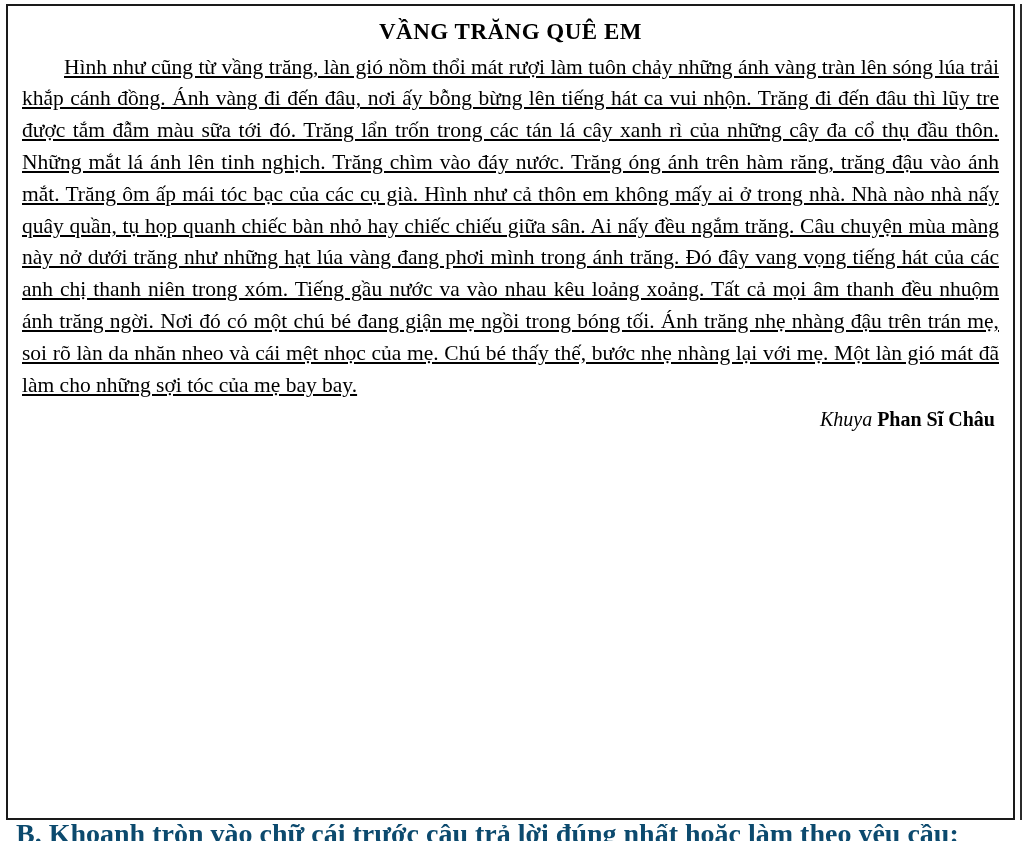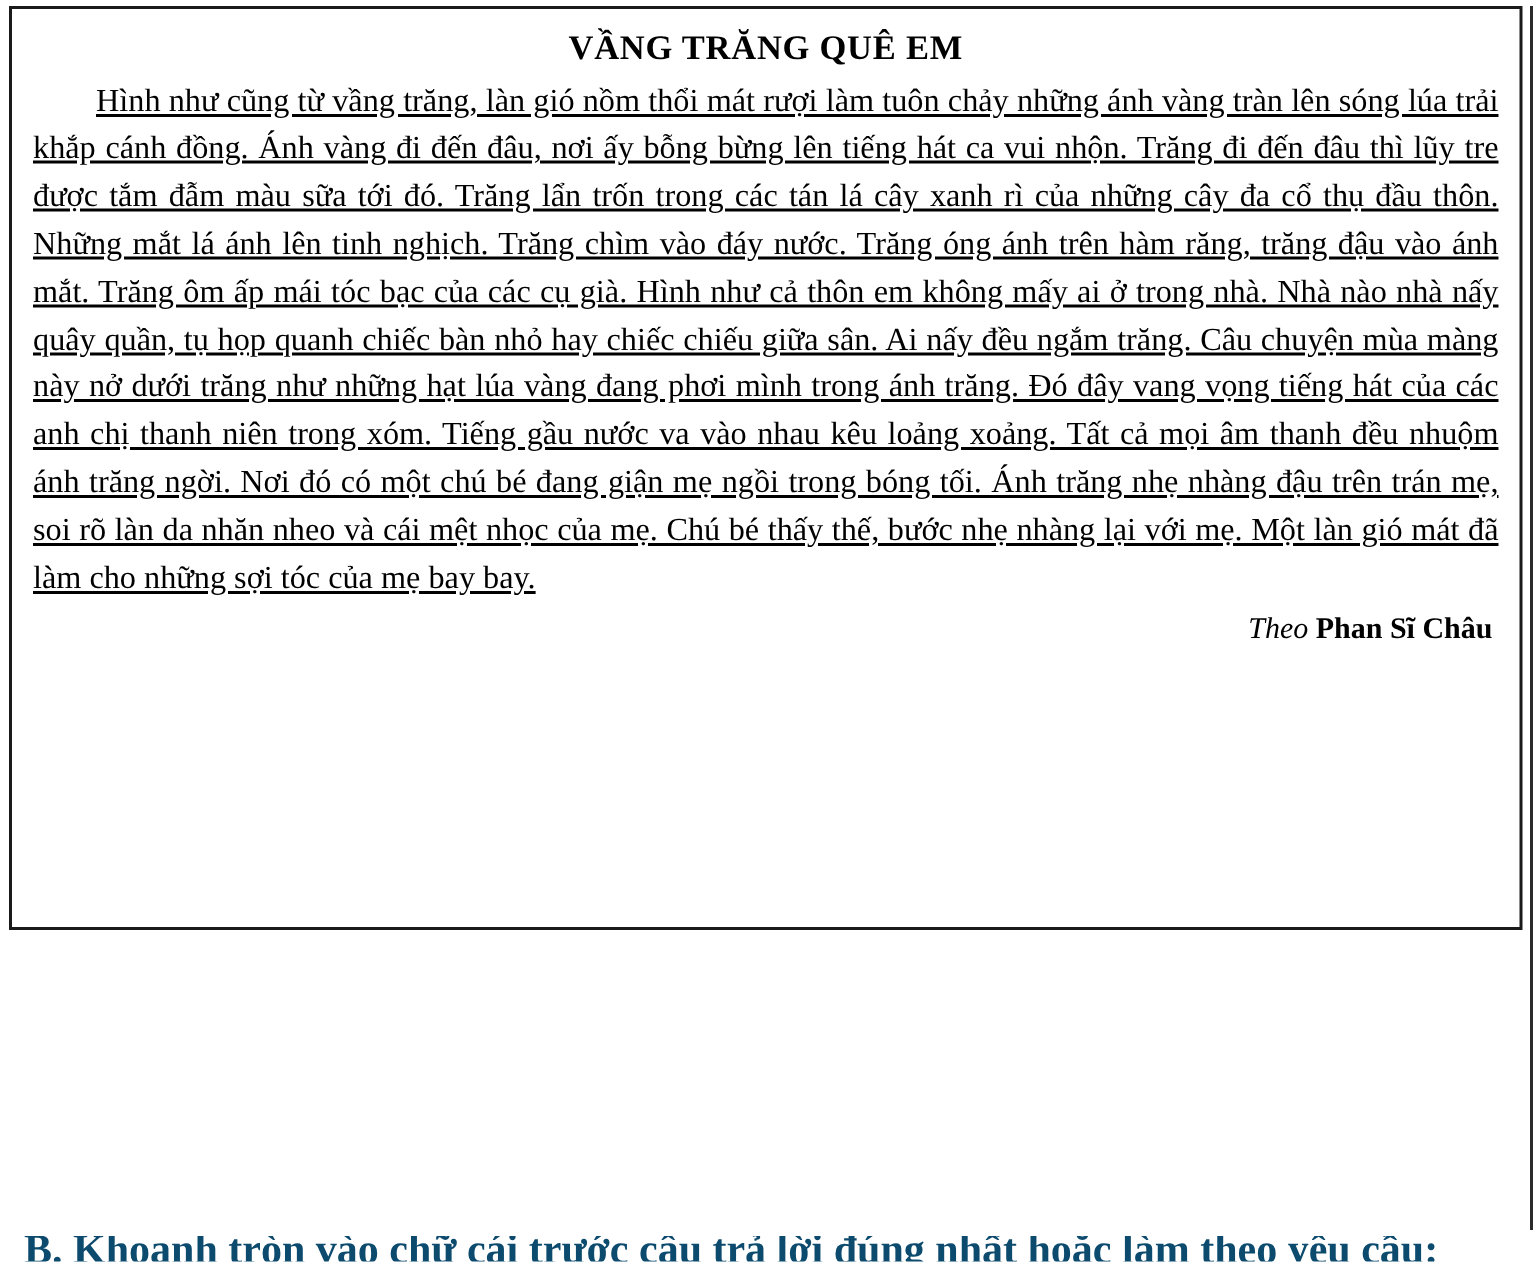--- a/index.html
+++ b/index.html
@@ -20,21 +20,21 @@
     height: 841px;
     box-sizing: border-box;
     background: #ffffff;
   }
   
   #doc-frame {
     position: absolute;
     left: 6px;
     top: 4px;
     width: 1009px;
-    height: 616px;
+    height: 816px;
     box-sizing: border-box;
     border: 2px solid #1a1a1a;
     background: #ffffff;
   }
   #doc-inner {
     position: absolute;
     left: 0;
     top: 0;
     right: 0;
     bottom: 0;
@@ -113,21 +113,21 @@
   <div id="doc-frame">
     <div id="doc-inner">
 
       <div class="doc-title">VẦNG TRĂNG QUÊ EM</div>
 
 
       <p class="para first-indent">Hình như cũng từ vầng trăng, làn gió nồm thổi mát rượi làm tuôn chảy những ánh vàng tràn lên sóng lúa trải khắp cánh đồng. Ánh vàng đi đến đâu, nơi ấy bỗng bừng lên tiếng hát ca vui nhộn. Trăng đi đến đâu thì lũy tre được tắm đẫm màu sữa tới đó. Trăng lẩn trốn trong các tán lá cây xanh rì của những cây đa cổ thụ đầu thôn. Những mắt lá ánh lên tinh nghịch. Trăng chìm vào đáy nước. Trăng óng ánh trên hàm răng, trăng đậu vào ánh mắt. Trăng ôm ấp mái tóc bạc của các cụ già. Hình như cả thôn em không mấy ai ở trong nhà. Nhà nào nhà nấy quây quần, tụ họp quanh chiếc bàn nhỏ hay chiếc chiếu giữa sân. Ai nấy đều ngắm trăng. Câu chuyện mùa màng này nở dưới trăng như những hạt lúa vàng đang phơi mình trong ánh trăng. Đó đây vang vọng tiếng hát của các anh chị thanh niên trong xóm. Tiếng gầu nước va vào nhau kêu loảng xoảng. Tất cả mọi âm thanh đều nhuộm ánh trăng ngời. Nơi đó có một chú bé đang giận mẹ ngồi trong bóng tối. Ánh trăng nhẹ nhàng đậu trên trán mẹ, soi rõ làn da nhăn nheo và cái mệt nhọc của mẹ. Chú bé thấy thế, bước nhẹ nhàng lại với mẹ. Một làn gió mát đã làm cho những sợi tóc của mẹ bay bay.</p>
 
 
       <div class="attrib">
-        <span class="theo">Theo</span>
+        <span class="theo">Khuya</span>
         <span class="author">Phan Sĩ Châu</span>
       </div>
 
     </div>
   </div>
 
   <div id="edge-right"></div>
 
   <div id="cut-line">
     <span class="cut-text">B. Khoanh tròn vào chữ cái trước câu trả lời đúng nhất hoặc làm theo yêu cầu:</span>

